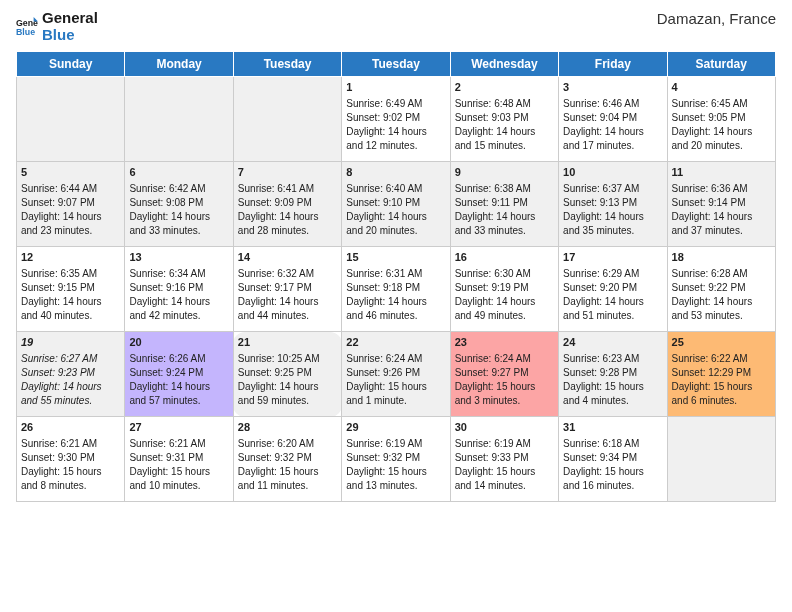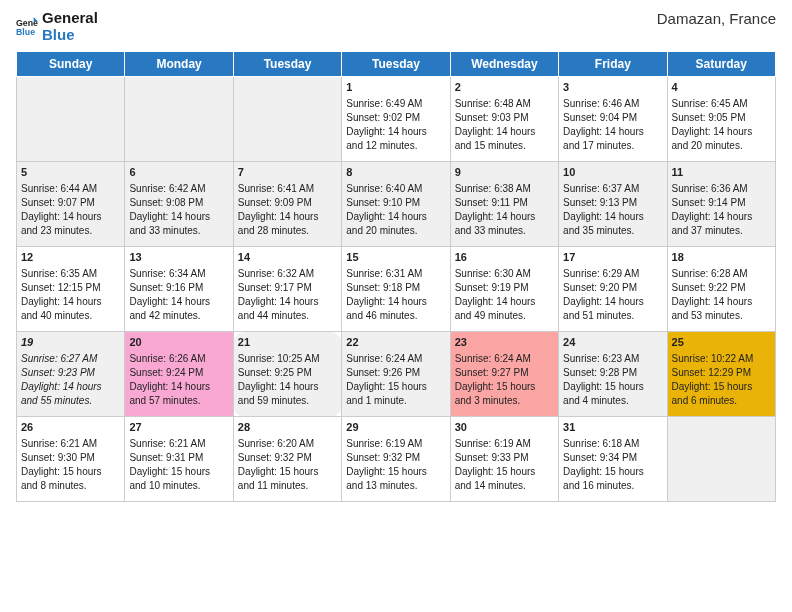--- a/index.html
+++ b/index.html
@@ -197,21 +197,21 @@
             <div>Sunrise: 6:36 AM</div>
             <div>Sunset: 9:14 PM</div>
             <div>Daylight: 14 hours</div>
             <div>and 37 minutes.</div>
           </td>
         </tr>
         <tr>
           <td>
             <div class="day-num">12</div>
             <div>Sunrise: 6:35 AM</div>
-            <div>Sunset: 12:15 PM</div>
+            <div>Sunset: 9:15 PM</div>
             <div>Daylight: 14 hours</div>
             <div>and 40 minutes.</div>
           </td>
           <td>
             <div class="day-num">13</div>
             <div>Sunrise: 6:34 AM</div>
             <div>Sunset: 9:16 PM</div>
             <div>Daylight: 14 hours</div>
             <div>and 42 minutes.</div>
           </td>
@@ -252,21 +252,21 @@
           </td>
         </tr>
         <tr>
           <td style="background: rgb(240, 240, 240); font-style: italic;">
             <div class="day-num">19</div>
             <div>Sunrise: 6:27 AM</div>
             <div>Sunset: 9:23 PM</div>
             <div>Daylight: 14 hours</div>
             <div>and 55 minutes.</div>
           </td>
-          <td style="background: #f9a8d4;">
+          <td style="background: #c4b5fd;">
             <div class="day-num">20</div>
             <div>Sunrise: 6:26 AM</div>
             <div>Sunset: 9:24 PM</div>
             <div>Daylight: 14 hours</div>
             <div>and 57 minutes.</div>
           </td>
           <td style="background: rgb(240, 240, 240); border-radius: 12px;">
             <div class="day-num">21</div>
             <div>Sunrise: 10:25 AM</div>
             <div>Sunset: 9:25 PM</div>
@@ -287,23 +287,23 @@
             <div>Daylight: 15 hours</div>
             <div>and 3 minutes.</div>
           </td>
           <td style="background: rgb(240, 240, 240);">
             <div class="day-num">24</div>
             <div>Sunrise: 6:23 AM</div>
             <div>Sunset: 9:28 PM</div>
             <div>Daylight: 15 hours</div>
             <div>and 4 minutes.</div>
           </td>
-          <td style="background: #eab308;">
+          <td style="background: #fdba74;">
             <div class="day-num">25</div>
-            <div>Sunrise: 10:22 AM</div>
+            <div>Sunrise: 6:22 AM</div>
             <div>Sunset: 12:29 PM</div>
             <div>Daylight: 15 hours</div>
             <div>and 6 minutes.</div>
           </td>
         </tr>
         <tr>
           <td>
             <div class="day-num">26</div>
             <div>Sunrise: 6:21 AM</div>
             <div>Sunset: 9:30 PM</div>

